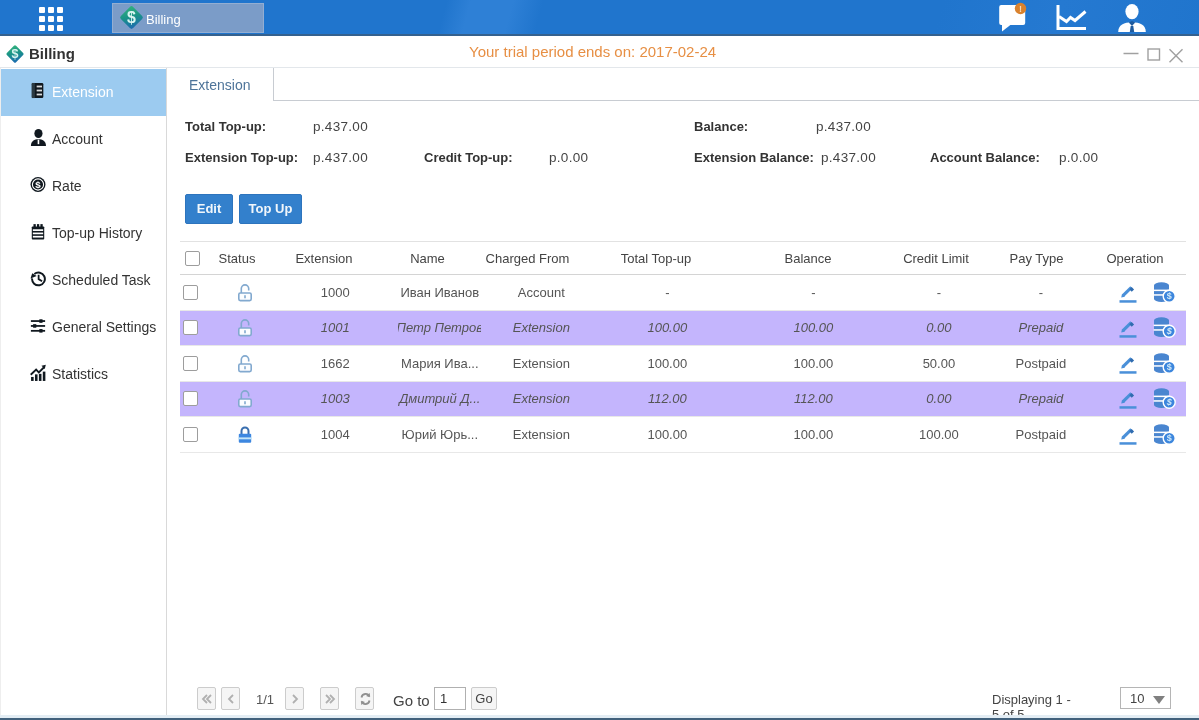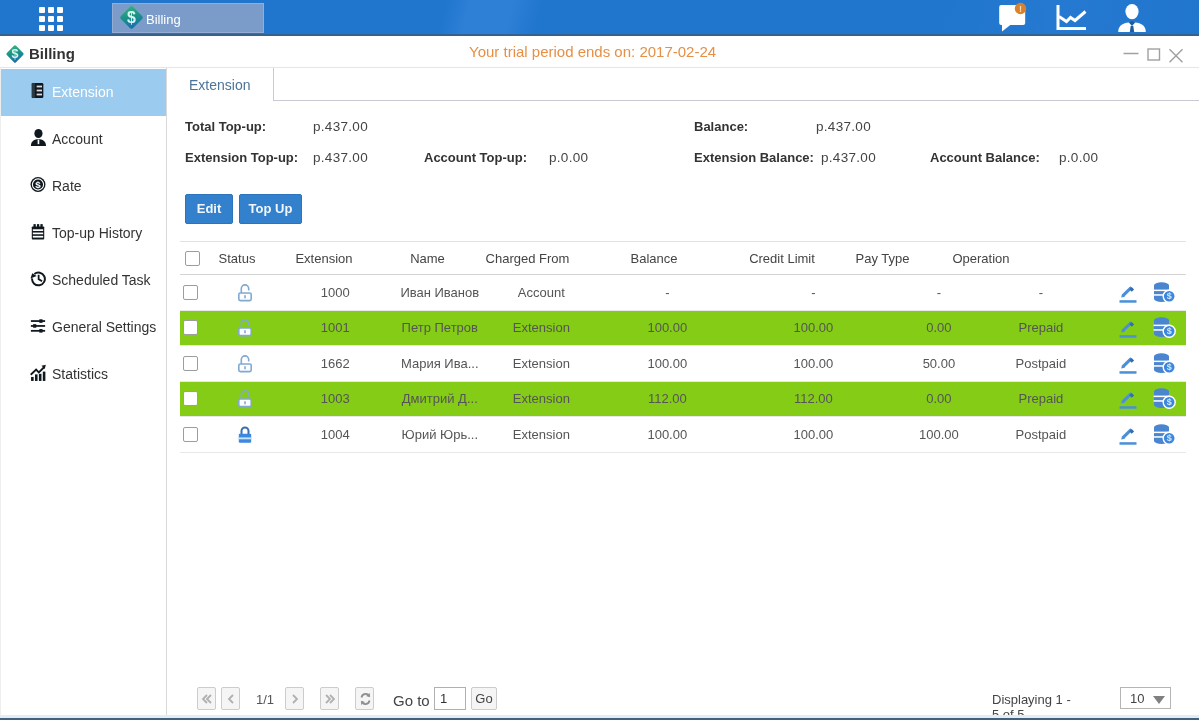--- a/index.html
+++ b/index.html
@@ -29,21 +29,21 @@
 #tabactive span { position:absolute; left:21px; top:9px; font-size:14px; color:#4e7499; }
 #tabrest { position:absolute; left:106px; top:0; width:925px; height:33px; border-bottom:1px solid #c8ccd2; }
 .slabel { position:absolute; font-size:13px; font-weight:bold; color:#333; white-space:nowrap; }
 .svalue { position:absolute; font-size:13.5px; letter-spacing:0.3px; color:#444; white-space:nowrap; }
 .btn { position:absolute; background:#3380cc; border:1px solid #2d74bd; color:#f0f6fb; font-size:13px; font-weight:bold; border-radius:2px;
   text-align:center; font-family:"Liberation Sans",sans-serif; }
 #tbl { position:absolute; left:12px; top:173px; width:1006px; }
 .trow { display:flex; width:1006px; }
 .thead { height:34px; border-top:1px solid #e2e2e2; border-bottom:1px solid #d4d4d4; }
 .tdata { height:35.5px; border-bottom:1px solid #e8e8e8;gap:16px; }
-.tdata.alt { background:#84cc16; }
+.tdata.alt { background:#c4b5fd;font-style:italic; }
 .cell { display:flex; align-items:center; justify-content:center; font-size:13px; color:#555; white-space:nowrap; overflow:hidden; }
 .thead .cell { color:#444; }
 .c0{width:25px;} .c1{width:64px;} .c2{width:110px;} .c3{width:97px;} .c4{width:103px;}
 .c5{width:154px;} .c6{width:150px;} .c7{width:106px;} .c8{width:95px;} .c9{width:102px;} .tdata .c9{padding-left:8px;}
 .cbx { width:15px; height:15px; border:1px solid #9d9d9d; border-radius:2px; background:#fff; }
 .opgap { width:14px; }
 #pager { position:absolute; left:0; top:619px; width:907px; height:29px; }
 .pbtn { position:absolute; top:0; width:19px; height:23px; background:#f5f5f5; border:1px solid #ccc; border-radius:2px; }
 .pbtn svg { position:absolute; left:2px; top:3px; }
 #pgtext { position:absolute; left:88px; top:5px; font-size:13px; color:#555; }
@@ -204,39 +204,40 @@
       <div id="tabrest"></div>
     </div>
 
     <div class="slabel" style="left:17px; top:51px;">Total Top-up:</div>
     <div class="svalue" style="left:145px; top:51px;">p.437.00</div>
     <div class="slabel" style="left:526px; top:51px;">Balance:</div>
     <div class="svalue" style="left:648px; top:51px;">p.437.00</div>
 
     <div class="slabel" style="left:17px; top:82px;">Extension Top-up:</div>
     <div class="svalue" style="left:145px; top:82px;">p.437.00</div>
-    <div class="slabel" style="left:256px; top:82px;">Account Top-up:</div>
+    <div class="slabel" style="left:256px; top:82px;">Credit Top-up:</div>
     <div class="svalue" style="left:381px; top:82px;">p.0.00</div>
     <div class="slabel" style="left:526px; top:82px;">Extension Balance:</div>
     <div class="svalue" style="left:653px; top:82px;">p.437.00</div>
     <div class="slabel" style="left:762px; top:82px;">Account Balance:</div>
     <div class="svalue" style="left:891px; top:82px;">p.0.00</div>
 
     <div class="btn" style="left:17px; top:126px; width:48px; height:30px; padding-top:6px;">Edit</div>
     <div class="btn" style="left:71px; top:126px; width:63px; height:30px; padding-top:6px;">Top Up</div>
 
     <div id="tbl">
       <div class="trow thead">
         <div class="cell c0">
             <div class="cbx"></div>
           </div>
         <div class="cell c1">Status</div>
         <div class="cell c2">Extension</div>
         <div class="cell c3">Name</div>
         <div class="cell c4">Charged From</div>
+        <div class="cell c5">Total Top-up</div>
         <div class="cell c6">Balance</div>
         <div class="cell c7">Credit Limit</div>
         <div class="cell c8">Pay Type</div>
         <div class="cell c9">Operation</div>
       </div>
       <div class="trow tdata">
         <div class="cell c0">
             <div class="cbx"></div>
           </div>
         <div class="cell c1">

